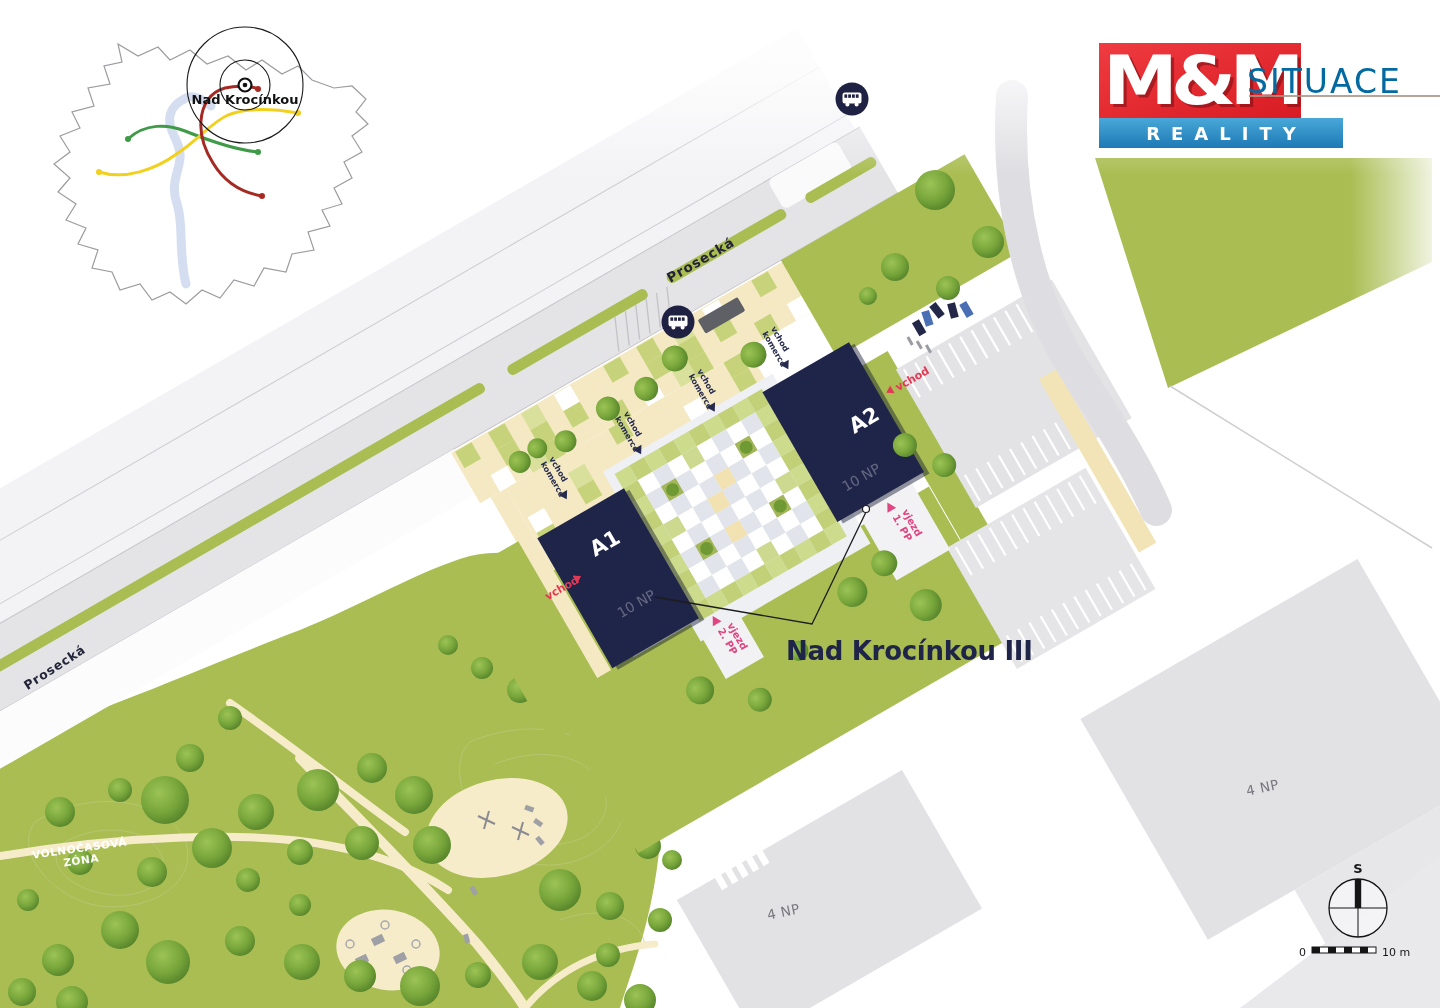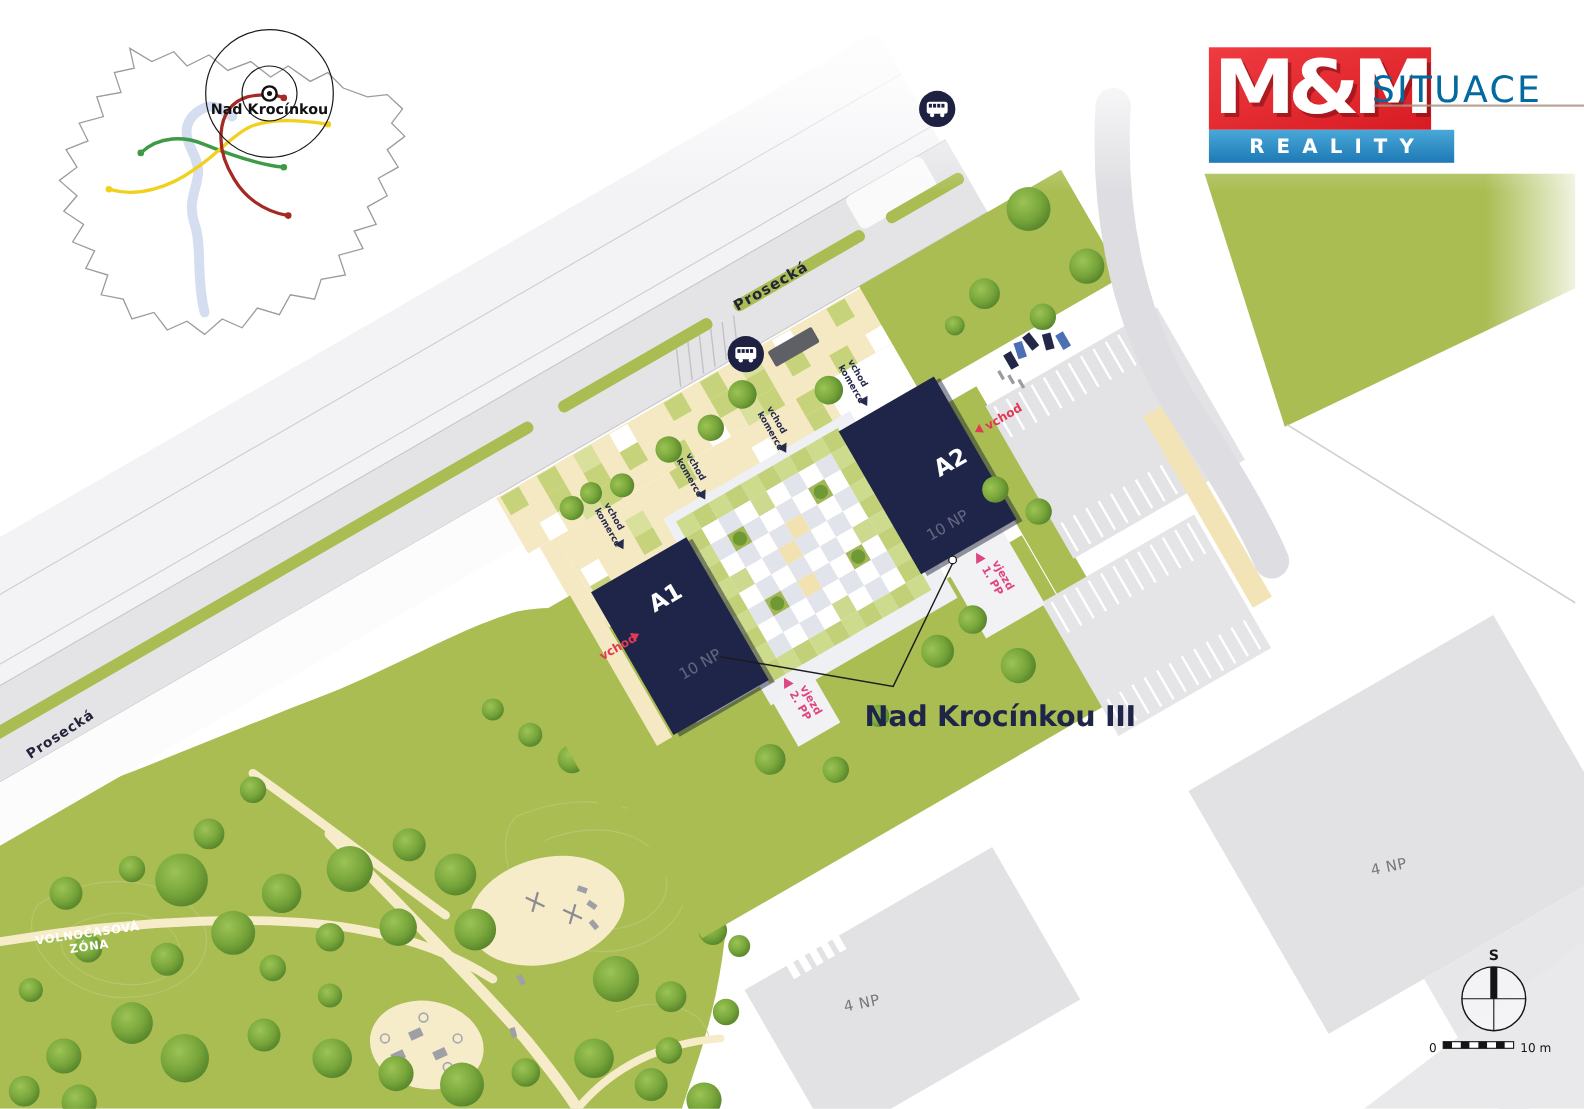--- a/index.html
+++ b/index.html
@@ -5,21 +5,21 @@
   html,body{margin:0;padding:0;background:#fff;}
   body{width:1440px;height:1008px;position:relative;overflow:hidden;
        font-family:"DejaVu Sans","Liberation Sans",sans-serif;}
   #map-svg{position:absolute;left:0;top:0;}
   .hdr{position:absolute;}
   #logo-box{left:1099px;top:43px;width:202px;height:75px;
     background:linear-gradient(160deg,#ef3b41,#d81b22);
     display:flex;align-items:center;justify-content:center;overflow:visible;}
   #logo-box span{font-size:68px;font-weight:800;color:#fff;letter-spacing:-6px;
     transform:scaleX(1.1);text-shadow:3px 3px 0 rgba(110,10,16,.5);line-height:1;}
-  #logo-bar{left:1099px;top:118px;width:223px;height:30px;
+  #logo-bar{left:1099px;top:118px;width:244px;height:30px;
     background:linear-gradient(#49a8d8,#1e79b5);
     display:flex;align-items:center;justify-content:center;}
   #logo-bar span{font-size:18px;font-weight:800;color:#fff;letter-spacing:11px;margin-right:-11px;}
   #page-title{left:1247px;top:62px;font-size:33px;color:#0369a1;letter-spacing:2px;font-weight:400;}
   #title-rule{left:1249px;top:95px;width:191px;height:2px;background:#ab9484;opacity:.85;}
   text{font-family:"DejaVu Sans","Liberation Sans",sans-serif;}
 </style>
 </head>
 <body>
 

